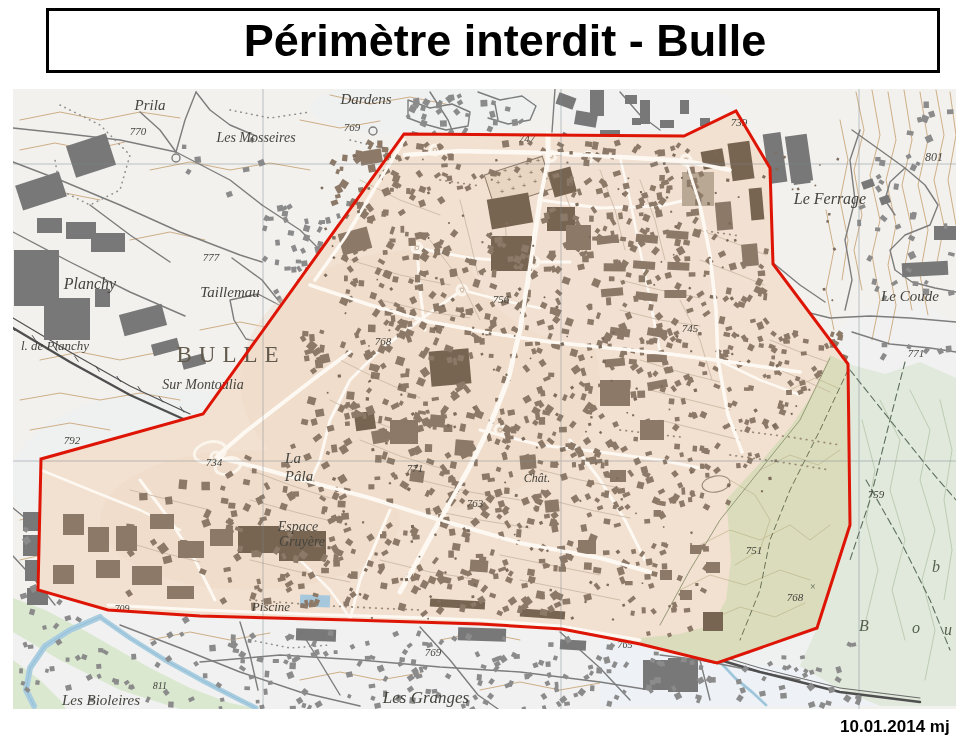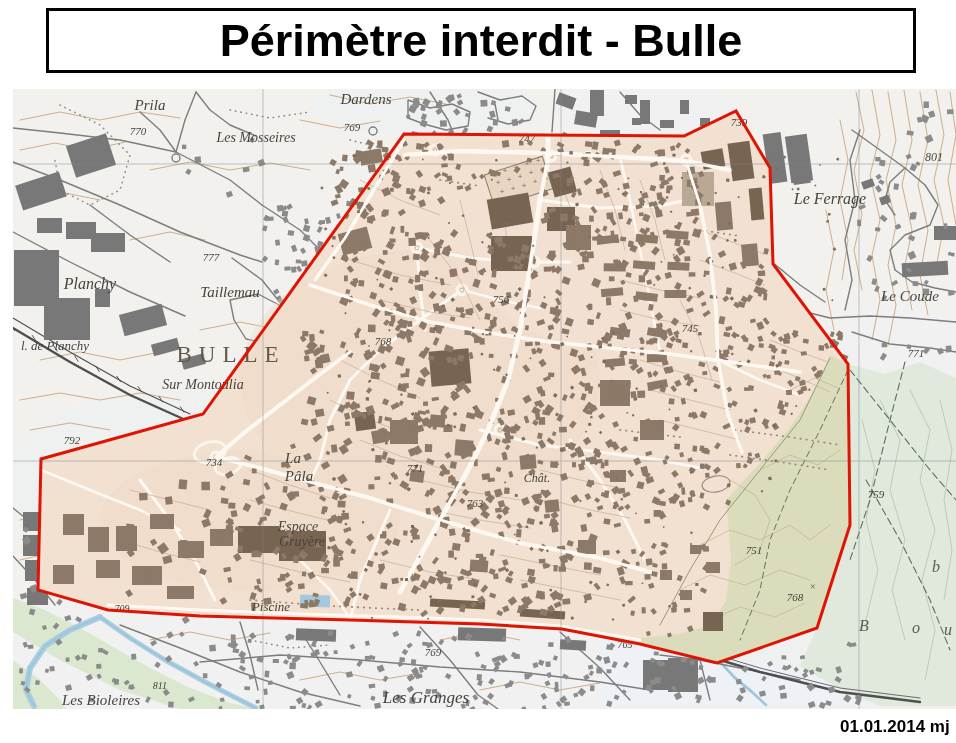--- a/index.html
+++ b/index.html
@@ -1,17 +1,17 @@
 <!DOCTYPE html>
 <html><head>
 <meta charset="utf-8">
 <style>
 html,body{margin:0;padding:0;background:#ffffff;width:956px;height:743px;overflow:hidden;}
 .title{position:absolute;left:46px;top:8px;width:864px;height:59px;border:3px solid #000;
-background:#fff;display:flex;align-items:center;justify-content:center;}
+background:#fff;display:flex;align-items:center;justify-content:center;padding-left:24px;}
 .title span{font-family:"Liberation Sans",sans-serif;font-weight:bold;font-size:45px;color:#000;}
 .date{position:absolute;left:840px;top:717px;font-family:"Liberation Sans",sans-serif;
 font-weight:bold;font-size:17px;color:#000;}
 </style>
 </head>
 <body>
 
 <svg width="956" height="743" viewBox="0 0 956 743">
 <defs>
 <filter id="soft" x="-2%" y="-2%" width="104%" height="104%">
@@ -2226,14 +2226,14 @@
 <text x="231" y="362" font-family="Liberation Serif" font-size="23" fill="#625a4e" text-anchor="middle" letter-spacing="7">BULLE</text>
 </g>
 
 <path d="M404,134 L684,136 L736,111 L770,168 L773,264 L848,364 L850,525 L817,628 L717,663 L640,644 L562,629 L480,624 L350,620 L200,616 L108,610 L38,590 L41,459 L203,414 Z" fill="none" stroke="#de1405" stroke-width="3" stroke-linejoin="miter"></path>
 </svg>
 
 <div class="title">
     <span>Périmètre interdit - Bulle</span>
   </div>
 
-<div class="date">01.01.2014 mj</div>
+<div class="date">10.01.2014 mj</div>
 
 
 </body></html>

